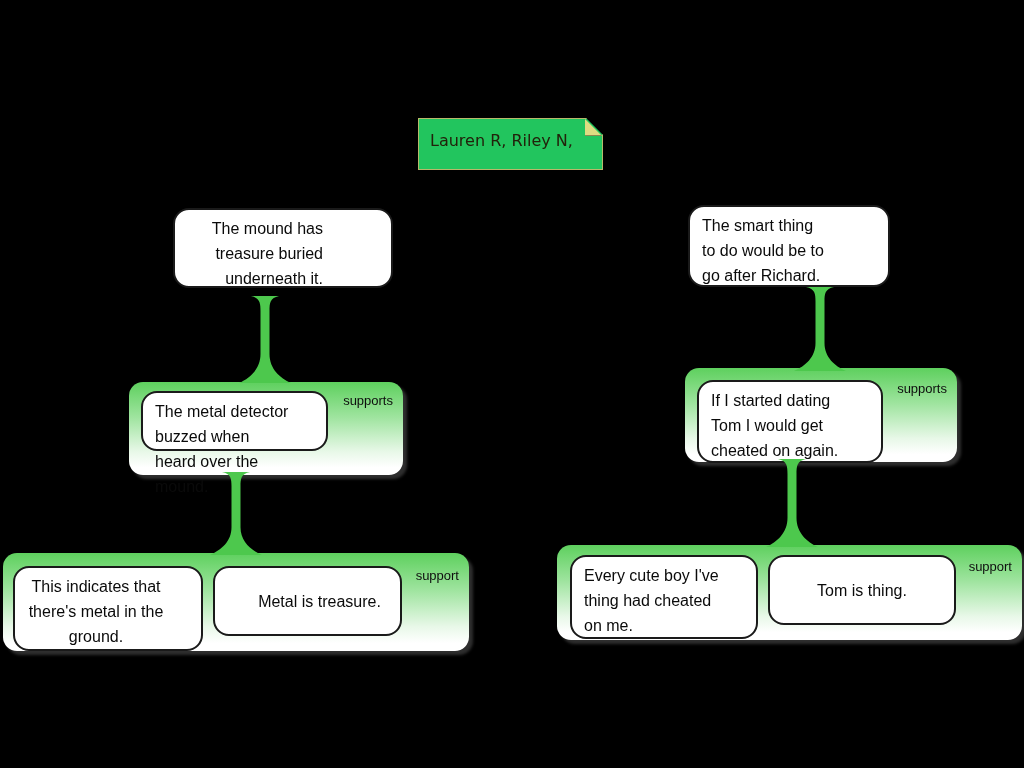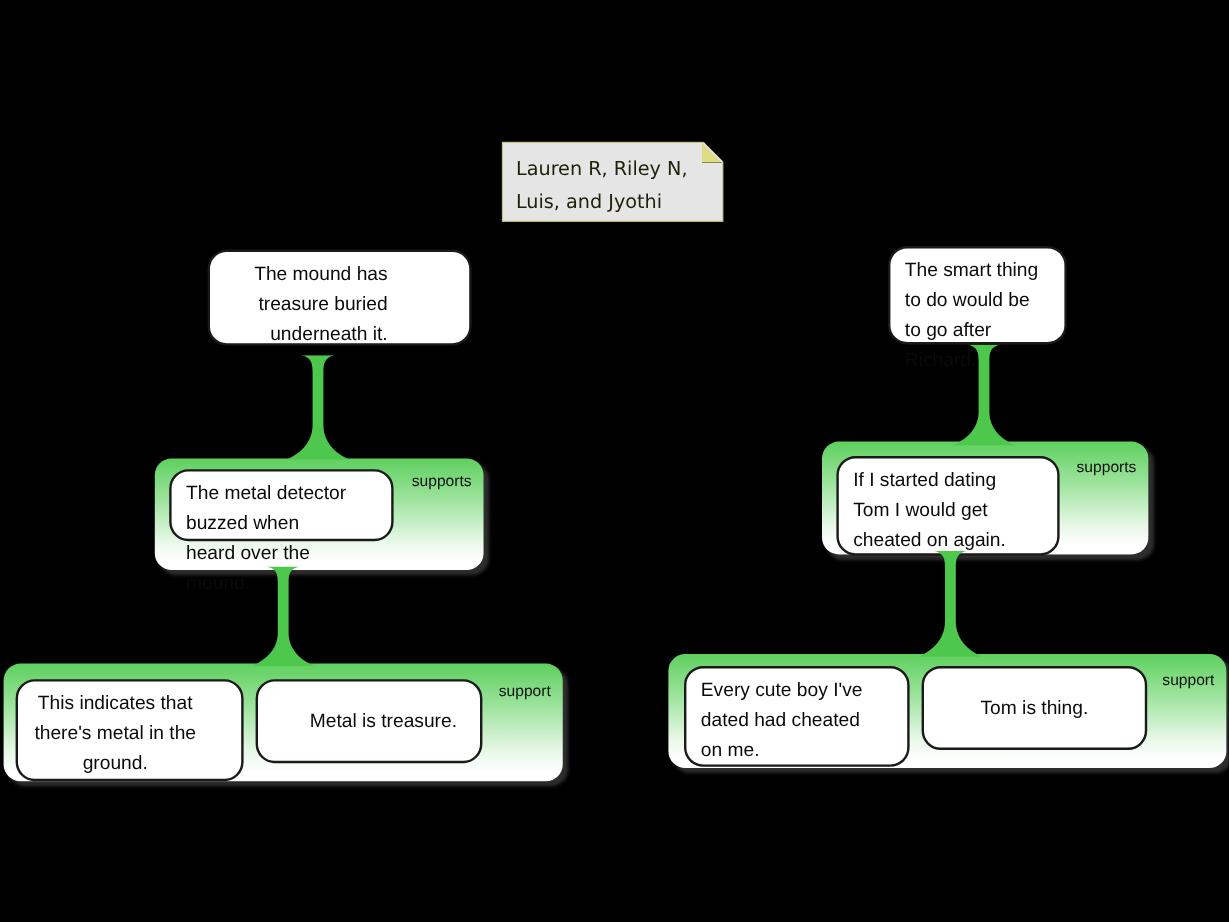--- a/index.html
+++ b/index.html
@@ -11,22 +11,22 @@
     background: #000;
     overflow: hidden;
     font-family: "Liberation Sans", sans-serif;
     color: #111;
   }
 
   
   #note {
     position: absolute;
     left: 418px; top: 118px;
-    width: 185px; height: 67px;
-    background: #e5e5e5;
+    width: 185px; height: 52px;
+    background: #22c55e;
     border: 1px solid #b9b86a;
     clip-path: polygon(0 0, calc(100% - 17px) 0, 100% 17px, 100% 100%, 0 100%);
     z-index: 4;
   }
   #note .fold {
     position: absolute;
     top: 0; right: 0;
     width: 17px; height: 17px;
     background: #dedc82;
     border-bottom: 1px solid #8a8850;
@@ -76,21 +76,21 @@
   }
   .group .white-box { position: absolute; }
 
   
   .connector { position: absolute; z-index: 3; }
   .connector svg { display: block; width: 100%; height: 100%; }
 
   
   #left-claim  { left: 173px; top: 208px; width: 220px; height: 80px; z-index: 4; text-align: right; }
   #left-claim  .txt { max-width: 160px; }
-  #right-claim { left: 740px; top: 205px; width: 149px; height: 82px; z-index: 4; }
+  #right-claim { left: 688px; top: 205px; width: 202px; height: 82px; z-index: 4; }
   #right-claim .txt { max-width: 152px; }
 
   #lm-group { left: 129px; top: 382px; width: 274px; height: 93px; }
   #lm-group .group-label { top: 11px; }
   #lm-premise { left: 12px; top: 9px; width: 187px; height: 60px; }
   #lm-premise .txt { max-width: 162px; }
 
   #lb-group { left: 3px; top: 553px; width: 466px; height: 98px; }
   #lb-group .group-label { top: 15px; }
   #lb-premise1 { left: 10px; top: 13px; width: 190px; height: 85px; }
@@ -136,21 +136,20 @@
   <div class="connector" id="conn-right-bottom">
     <svg viewBox="0 0 60 88" preserveAspectRatio="none">
       <path d="M16,0 C25,2 25.5,7 25.5,15 L25.5,58 C25.5,73 15,82 4,87 L56,87 C45,82 34.5,73 34.5,58 L34.5,15 C34.5,7 35,2 44,0 L16,0 Z" fill="#4DC84D"></path>
     </svg>
   </div>
 
   <div id="note">
     <span class="fold"></span>
     <div class="note-text">
       <div>Lauren R, Riley N,</div>
-      <div>Luis, and Jyothi</div>
     </div>
   </div>
 
   <div class="white-box" id="left-claim">
     <div class="txt">The mound has treasure buried underneath it.</div>
   </div>
 
   <div class="group" id="lm-group">
     <span class="group-label">supports</span>
     <div class="white-box" id="lm-premise">
@@ -175,20 +174,20 @@
   <div class="group" id="rm-group">
     <span class="group-label">supports</span>
     <div class="white-box" id="rm-premise">
       <div class="txt">If I started dating Tom I would get cheated on again.</div>
     </div>
   </div>
 
   <div class="group" id="rb-group">
     <span class="group-label">support</span>
     <div class="white-box" id="rb-premise1">
-      <div class="txt">Every cute boy I've dated had cheated on me.</div>
+      <div class="txt">Every cute boy I've thing had cheated on me.</div>
     </div>
     <div class="white-box centered" id="rb-premise2">
       <div class="txt">Tom is thing.</div>
     </div>
   </div>
 
 </div>
 
 </body></html>

